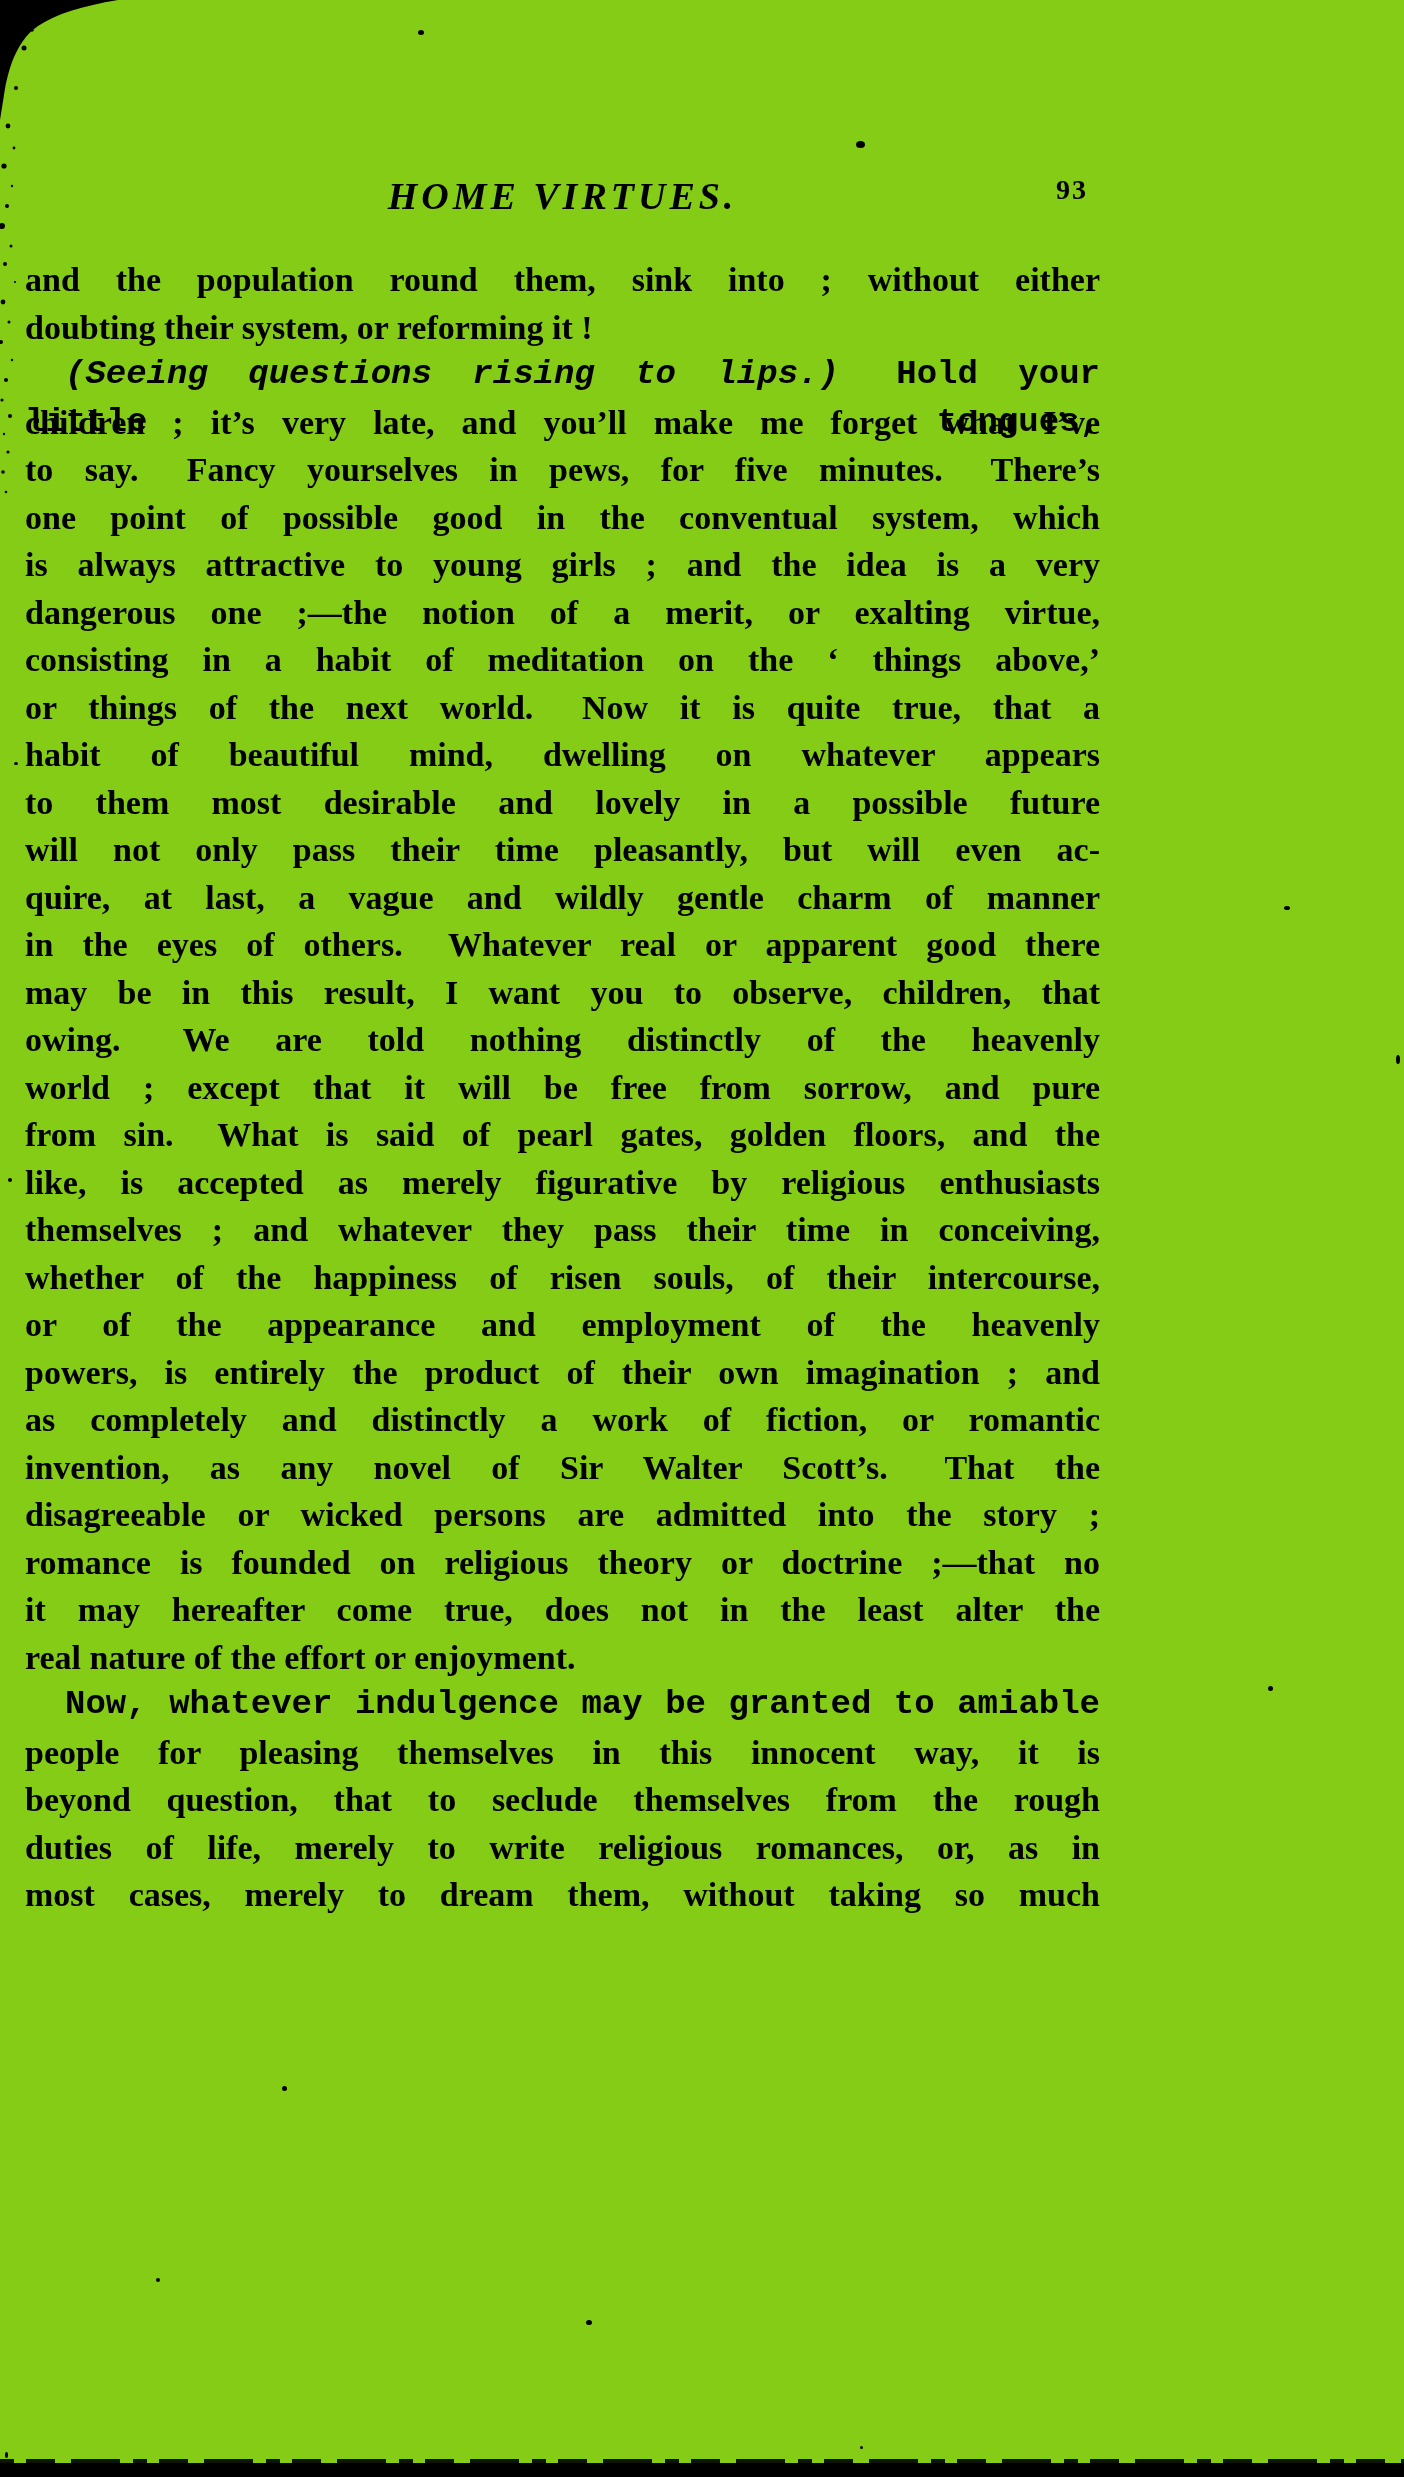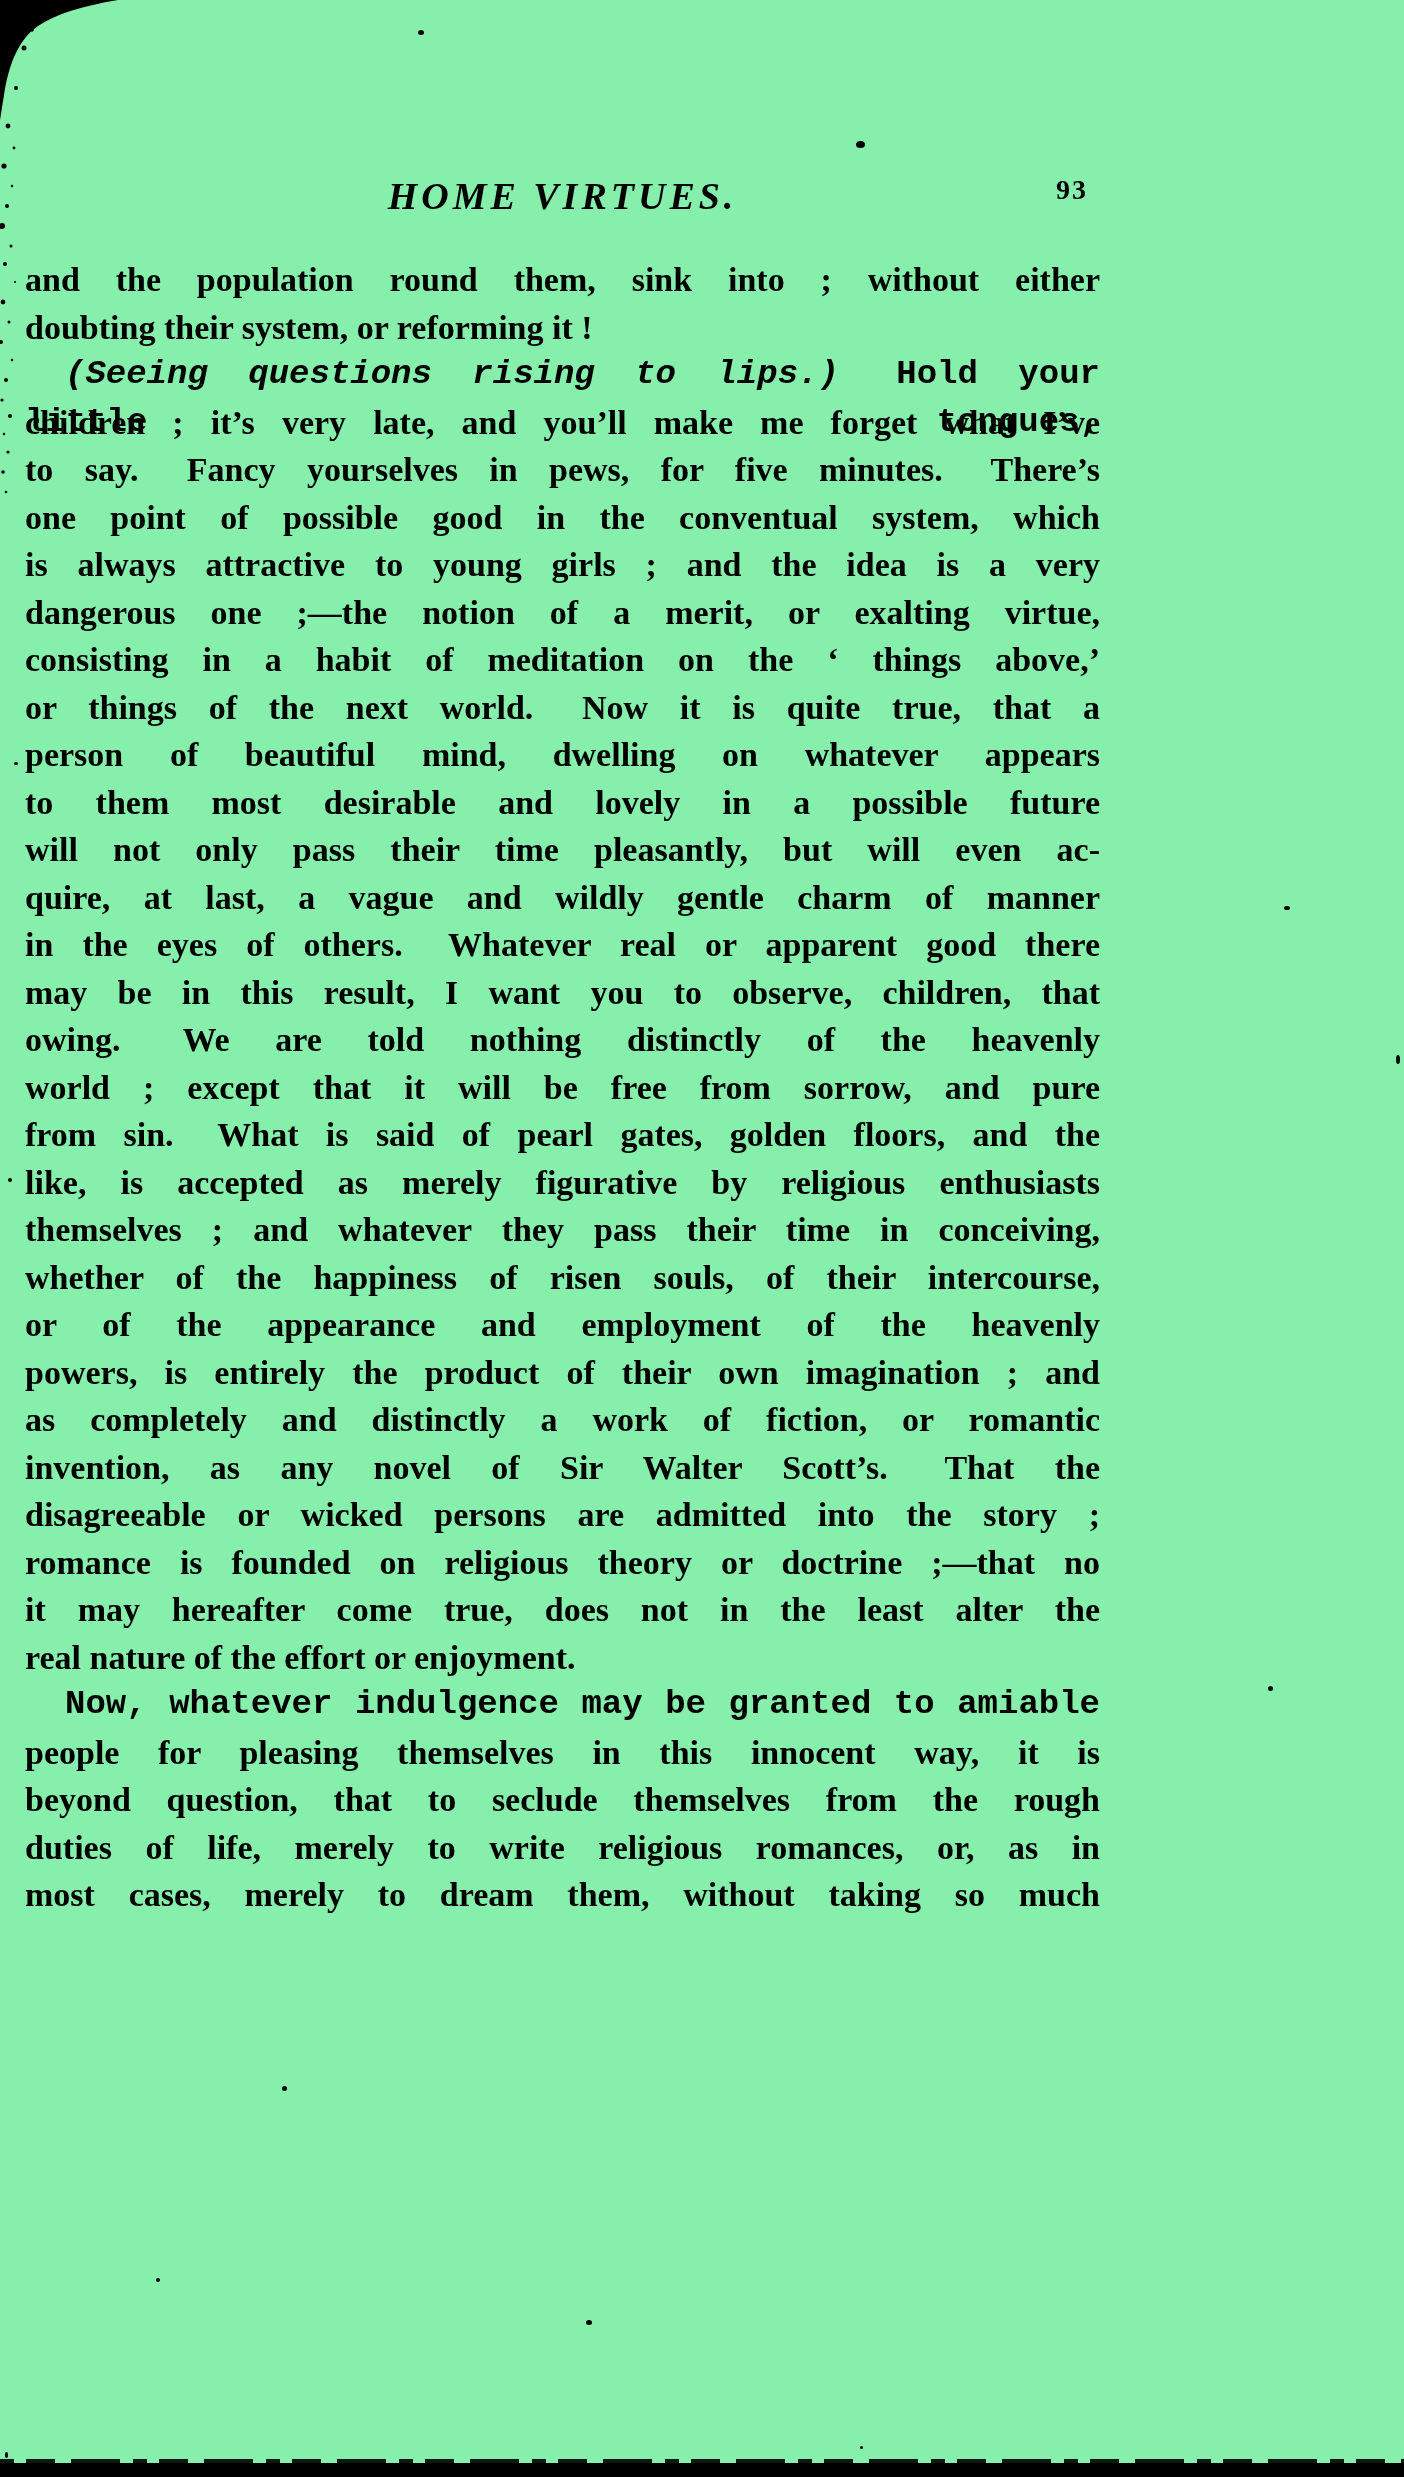--- a/index.html
+++ b/index.html
@@ -4,21 +4,21 @@
 <style>
   html, body {
     margin: 0;
     padding: 0;
     background: #e8e8e8;
   }
   .page {
     position: relative;
     width: 1404px;
     height: 2477px;
-    background: #86efac;
+    background: #84cc16;
     overflow: hidden;
     font-family: "Liberation Serif", "DejaVu Serif", serif;
     color: #000;
   }
 
   
   .running-head {
     position: absolute;
     left: 25px;
     top: 168px;
@@ -121,21 +121,21 @@
       <div class="line">and the population round them, sink into ; without either</div>
       <div class="line end">doubting their system, or reforming it !</div>
       <div class="line indent"><i>(Seeing questions rising to lips.)</i>  Hold your little tongues,</div>
       <div class="line">children ; it’s very late, and you’ll make me forget what I’ve</div>
       <div class="line">to say.  Fancy yourselves in pews, for five minutes.  There’s</div>
       <div class="line">one point of possible good in the conventual system, which</div>
       <div class="line">is always attractive to young girls ; and the idea is a very</div>
       <div class="line">dangerous one ;—the notion of a merit, or exalting virtue,</div>
       <div class="line">consisting in a habit of meditation on the ‘ things above,’</div>
       <div class="line">or things of the next world.  Now it is quite true, that a</div>
-      <div class="line">person of beautiful mind, dwelling on whatever appears</div>
+      <div class="line">habit of beautiful mind, dwelling on whatever appears</div>
       <div class="line">to them most desirable and lovely in a possible future</div>
       <div class="line">will not only pass their time pleasantly, but will even ac-</div>
       <div class="line">quire, at last, a vague and wildly gentle charm of manner</div>
       <div class="line">in the eyes of others.  Whatever real or apparent good there</div>
       <div class="line">may be in this result, I want you to observe, children, that</div>
       <div class="line">owing.  We are told nothing distinctly of the heavenly</div>
       <div class="line">world ; except that it will be free from sorrow, and pure</div>
       <div class="line">from sin.  What is said of pearl gates, golden floors, and the</div>
       <div class="line">like, is accepted as merely figurative by religious enthusiasts</div>
       <div class="line">themselves ; and whatever they pass their time in conceiving,</div>

